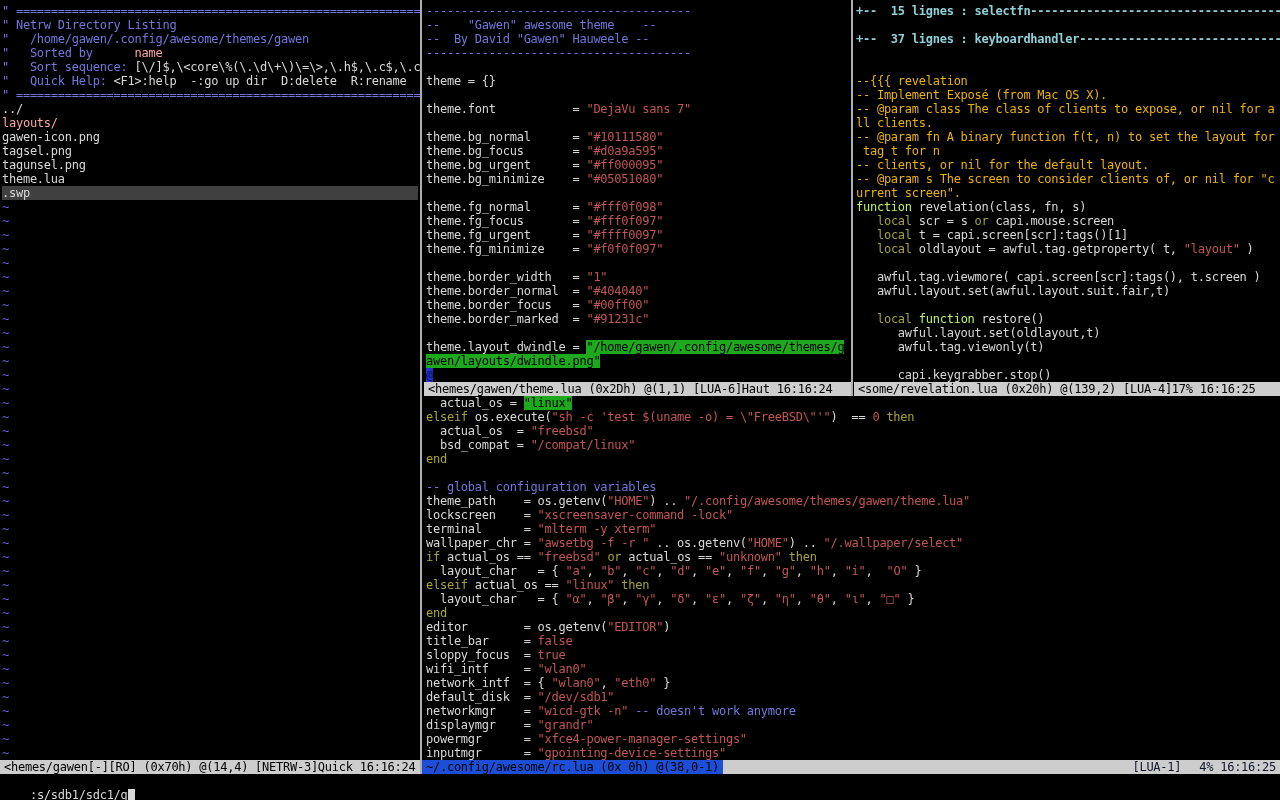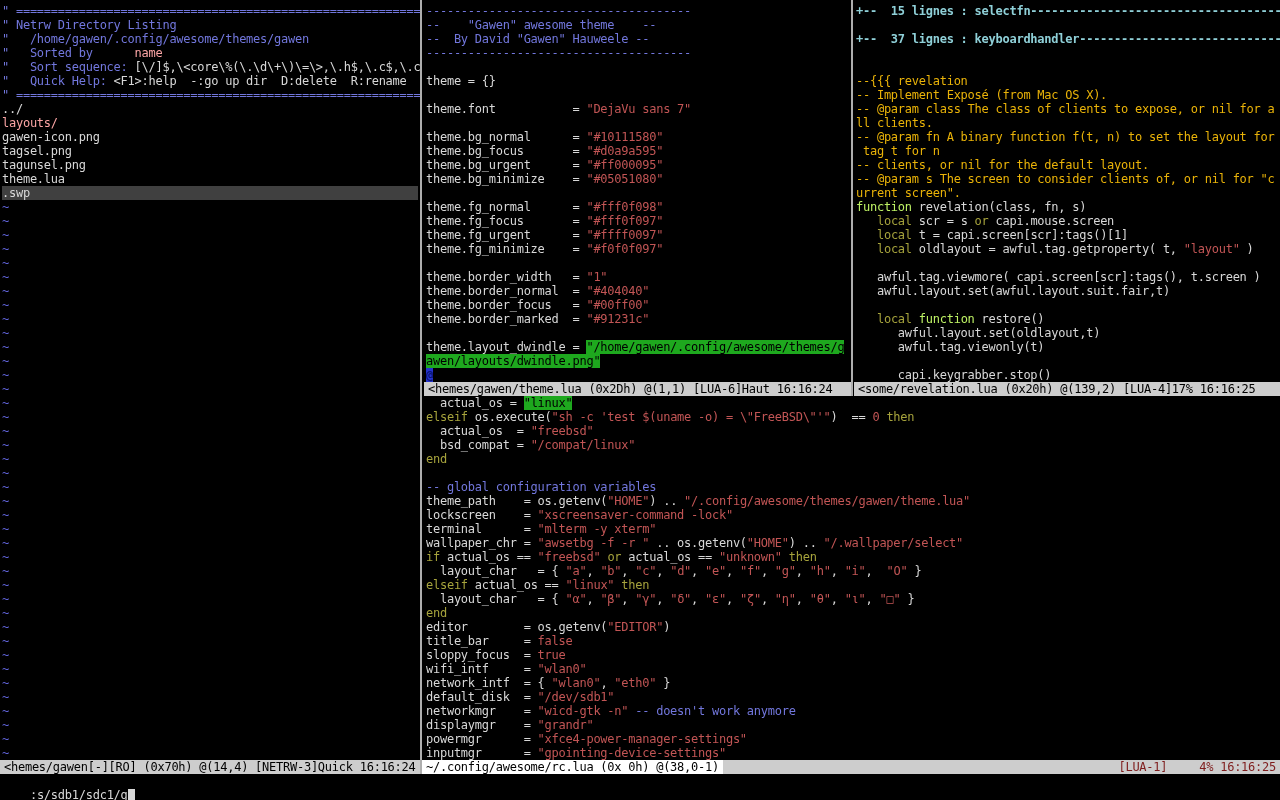--- a/index.html
+++ b/index.html
@@ -8,22 +8,22 @@
     font-family:"DejaVu Sans Mono",monospace;font-size:12px;line-height:14px;
     letter-spacing:-0.25px;overflow:hidden}
   .pane{position:absolute;overflow:hidden;white-space:pre;padding:4px 2px 0 2px}
   .pane.flush{padding-top:0}
   .line{height:14px;white-space:pre}
   .line.cursorline{background:#404040}
   .vsep{position:absolute;width:2px;background:#aeaeae}
   .statusline{position:absolute;height:14px;background:#cdcdcd;color:#000;
     display:flex;padding:0 4px;white-space:pre;overflow:hidden}
   .status-wrap{position:absolute;height:14px;display:flex;white-space:pre;overflow:hidden}
-  .status-active{background:#ffffff;color:#000;padding:0 4px}
-  .status-rest{flex:1;background:#cdcdcd;color:#7f1d1d;display:flex;justify-content:flex-end;gap:32px;padding:0 4px}
+  .status-active{background:#1d4ed8;color:#000;padding:0 4px}
+  .status-rest{flex:1;background:#cdcdcd;color:#0f172a;display:flex;justify-content:flex-end;gap:18px;padding:0 4px}
   .cmdline{position:absolute;left:0;top:774px;width:1280px;height:14px;color:#d8d8d8;padding:0 2px;white-space:pre}
   .cursor{display:inline-block;width:7px;height:12px;background:#d8d8d8;vertical-align:-2px}
   
   .t-fg{color:#d8d8d8}
   .t-com{color:#7277dd}
   .t-az{color:#eab308}
   .t-str{color:#c25555}
   .t-kw{color:#a6a33c}
   .t-fn{color:#bef264}
   .t-dir{color:#fca5a5}

